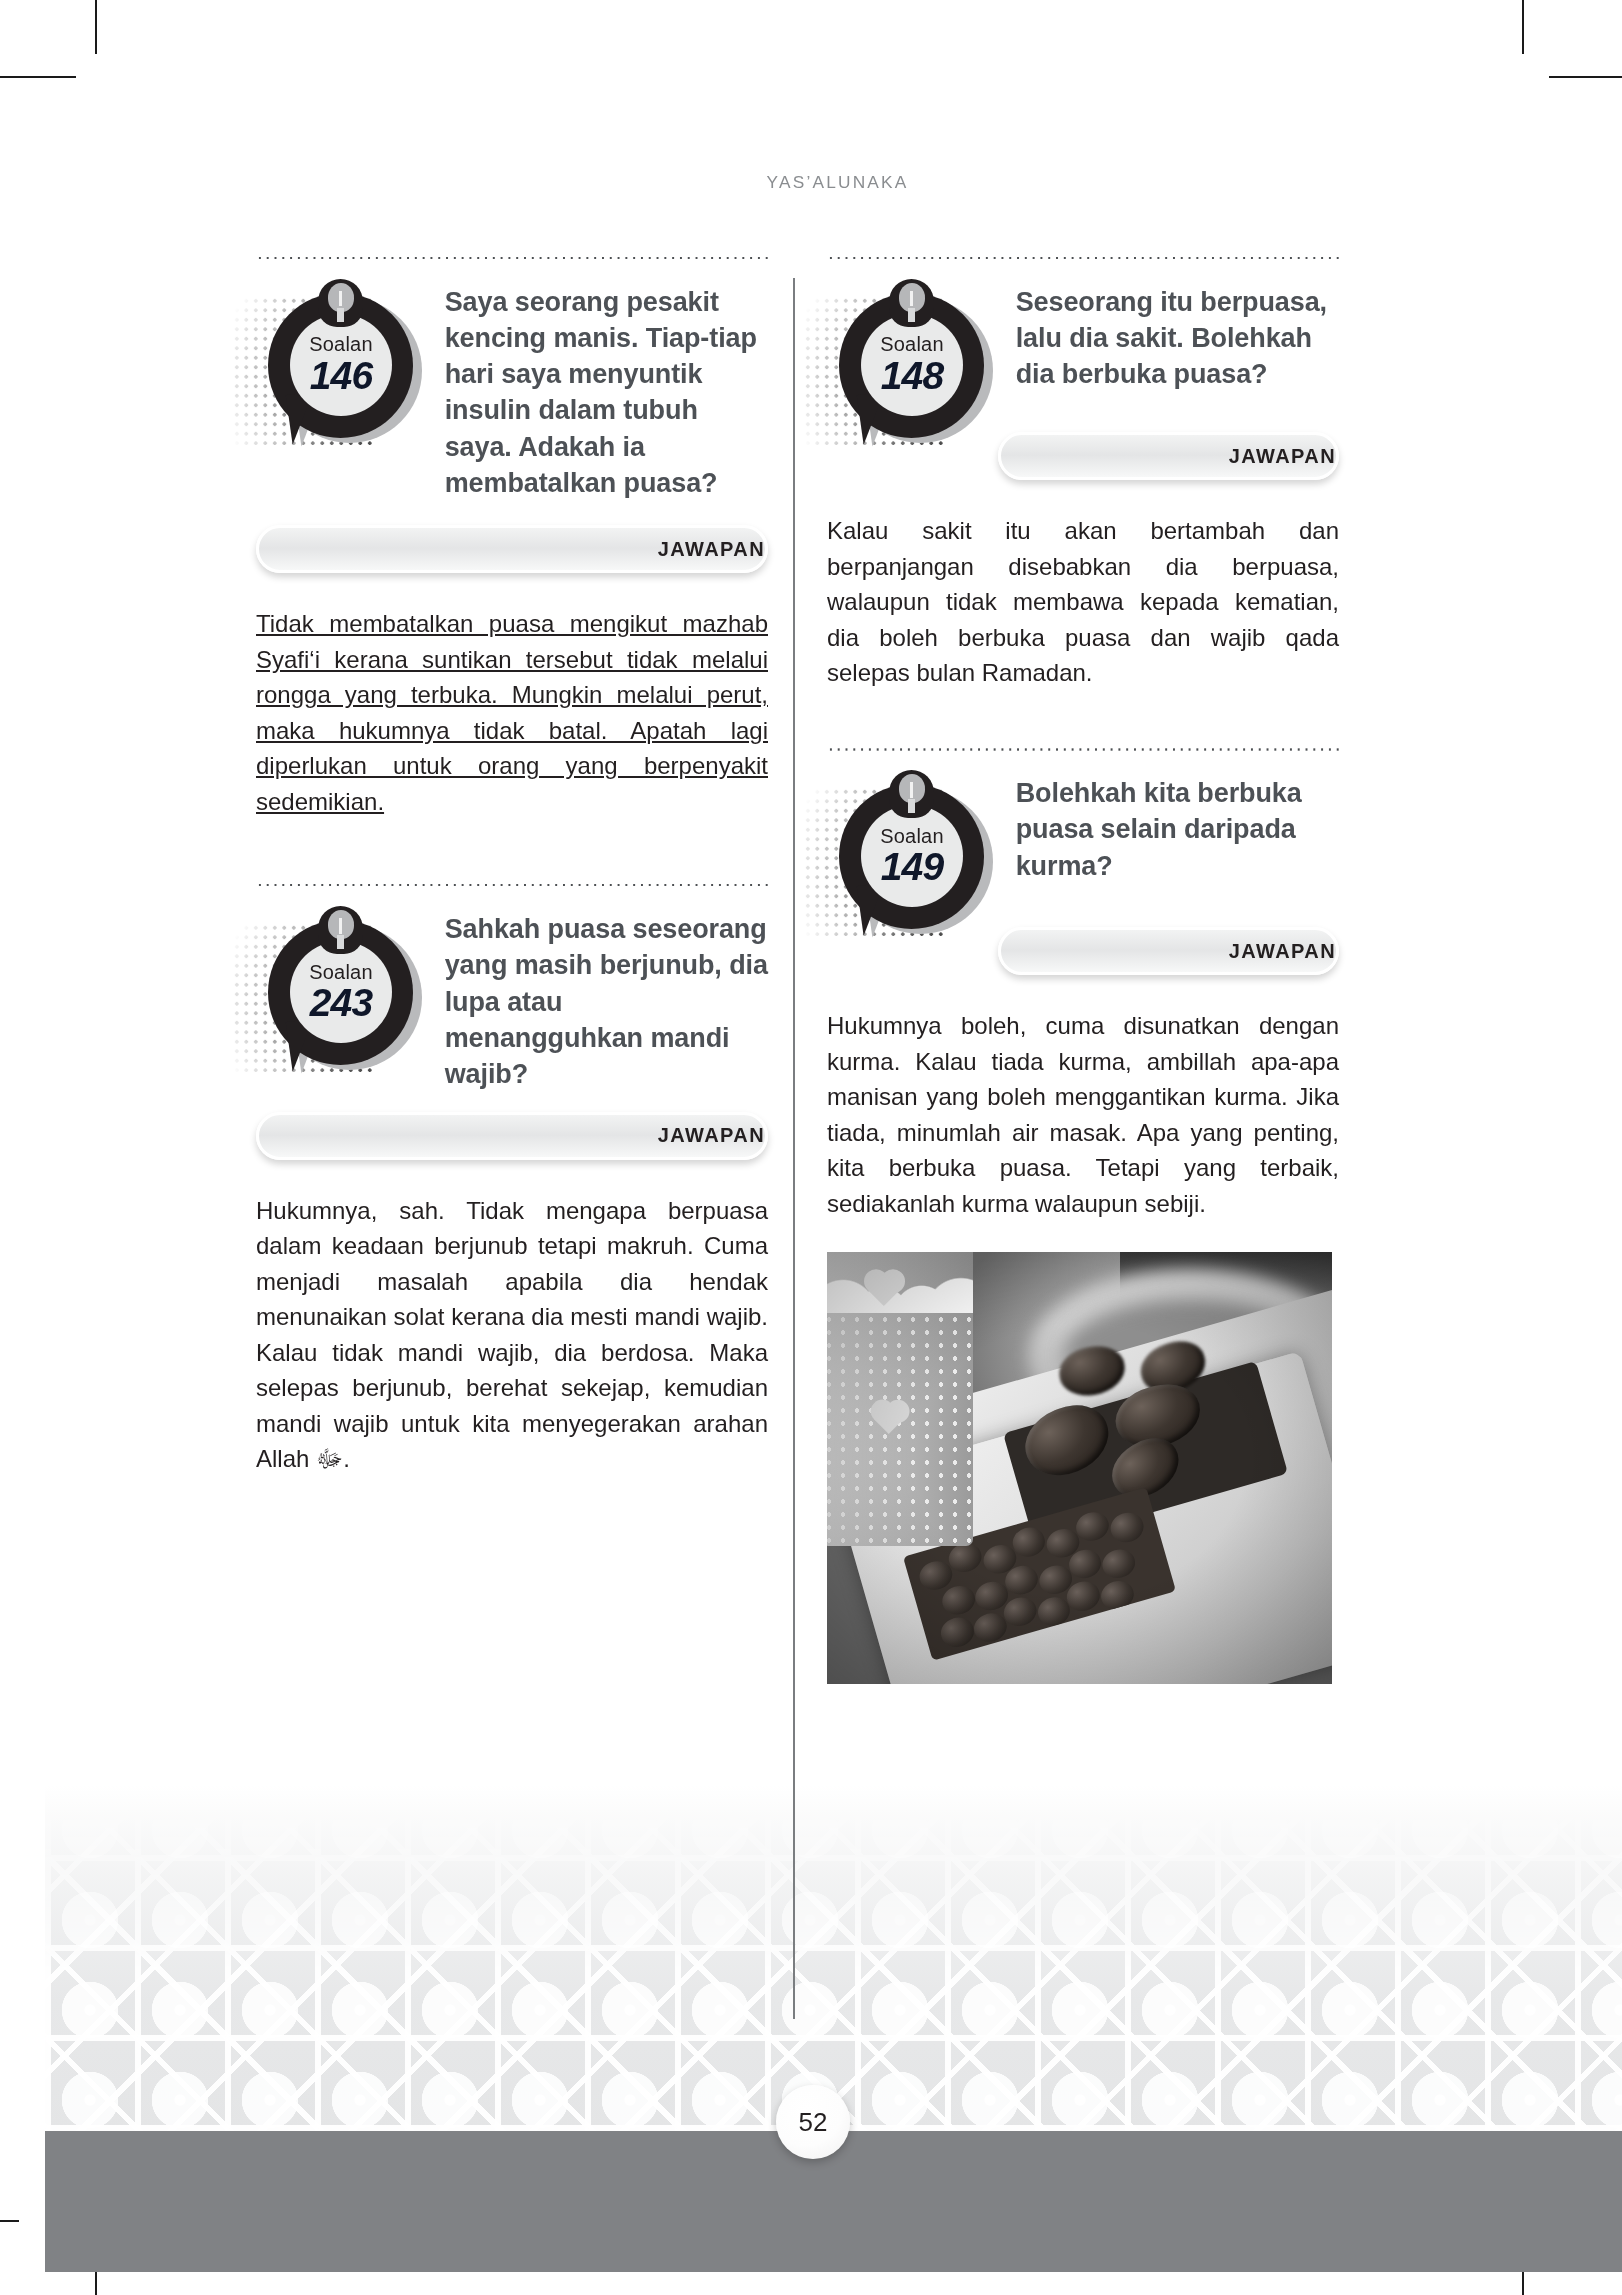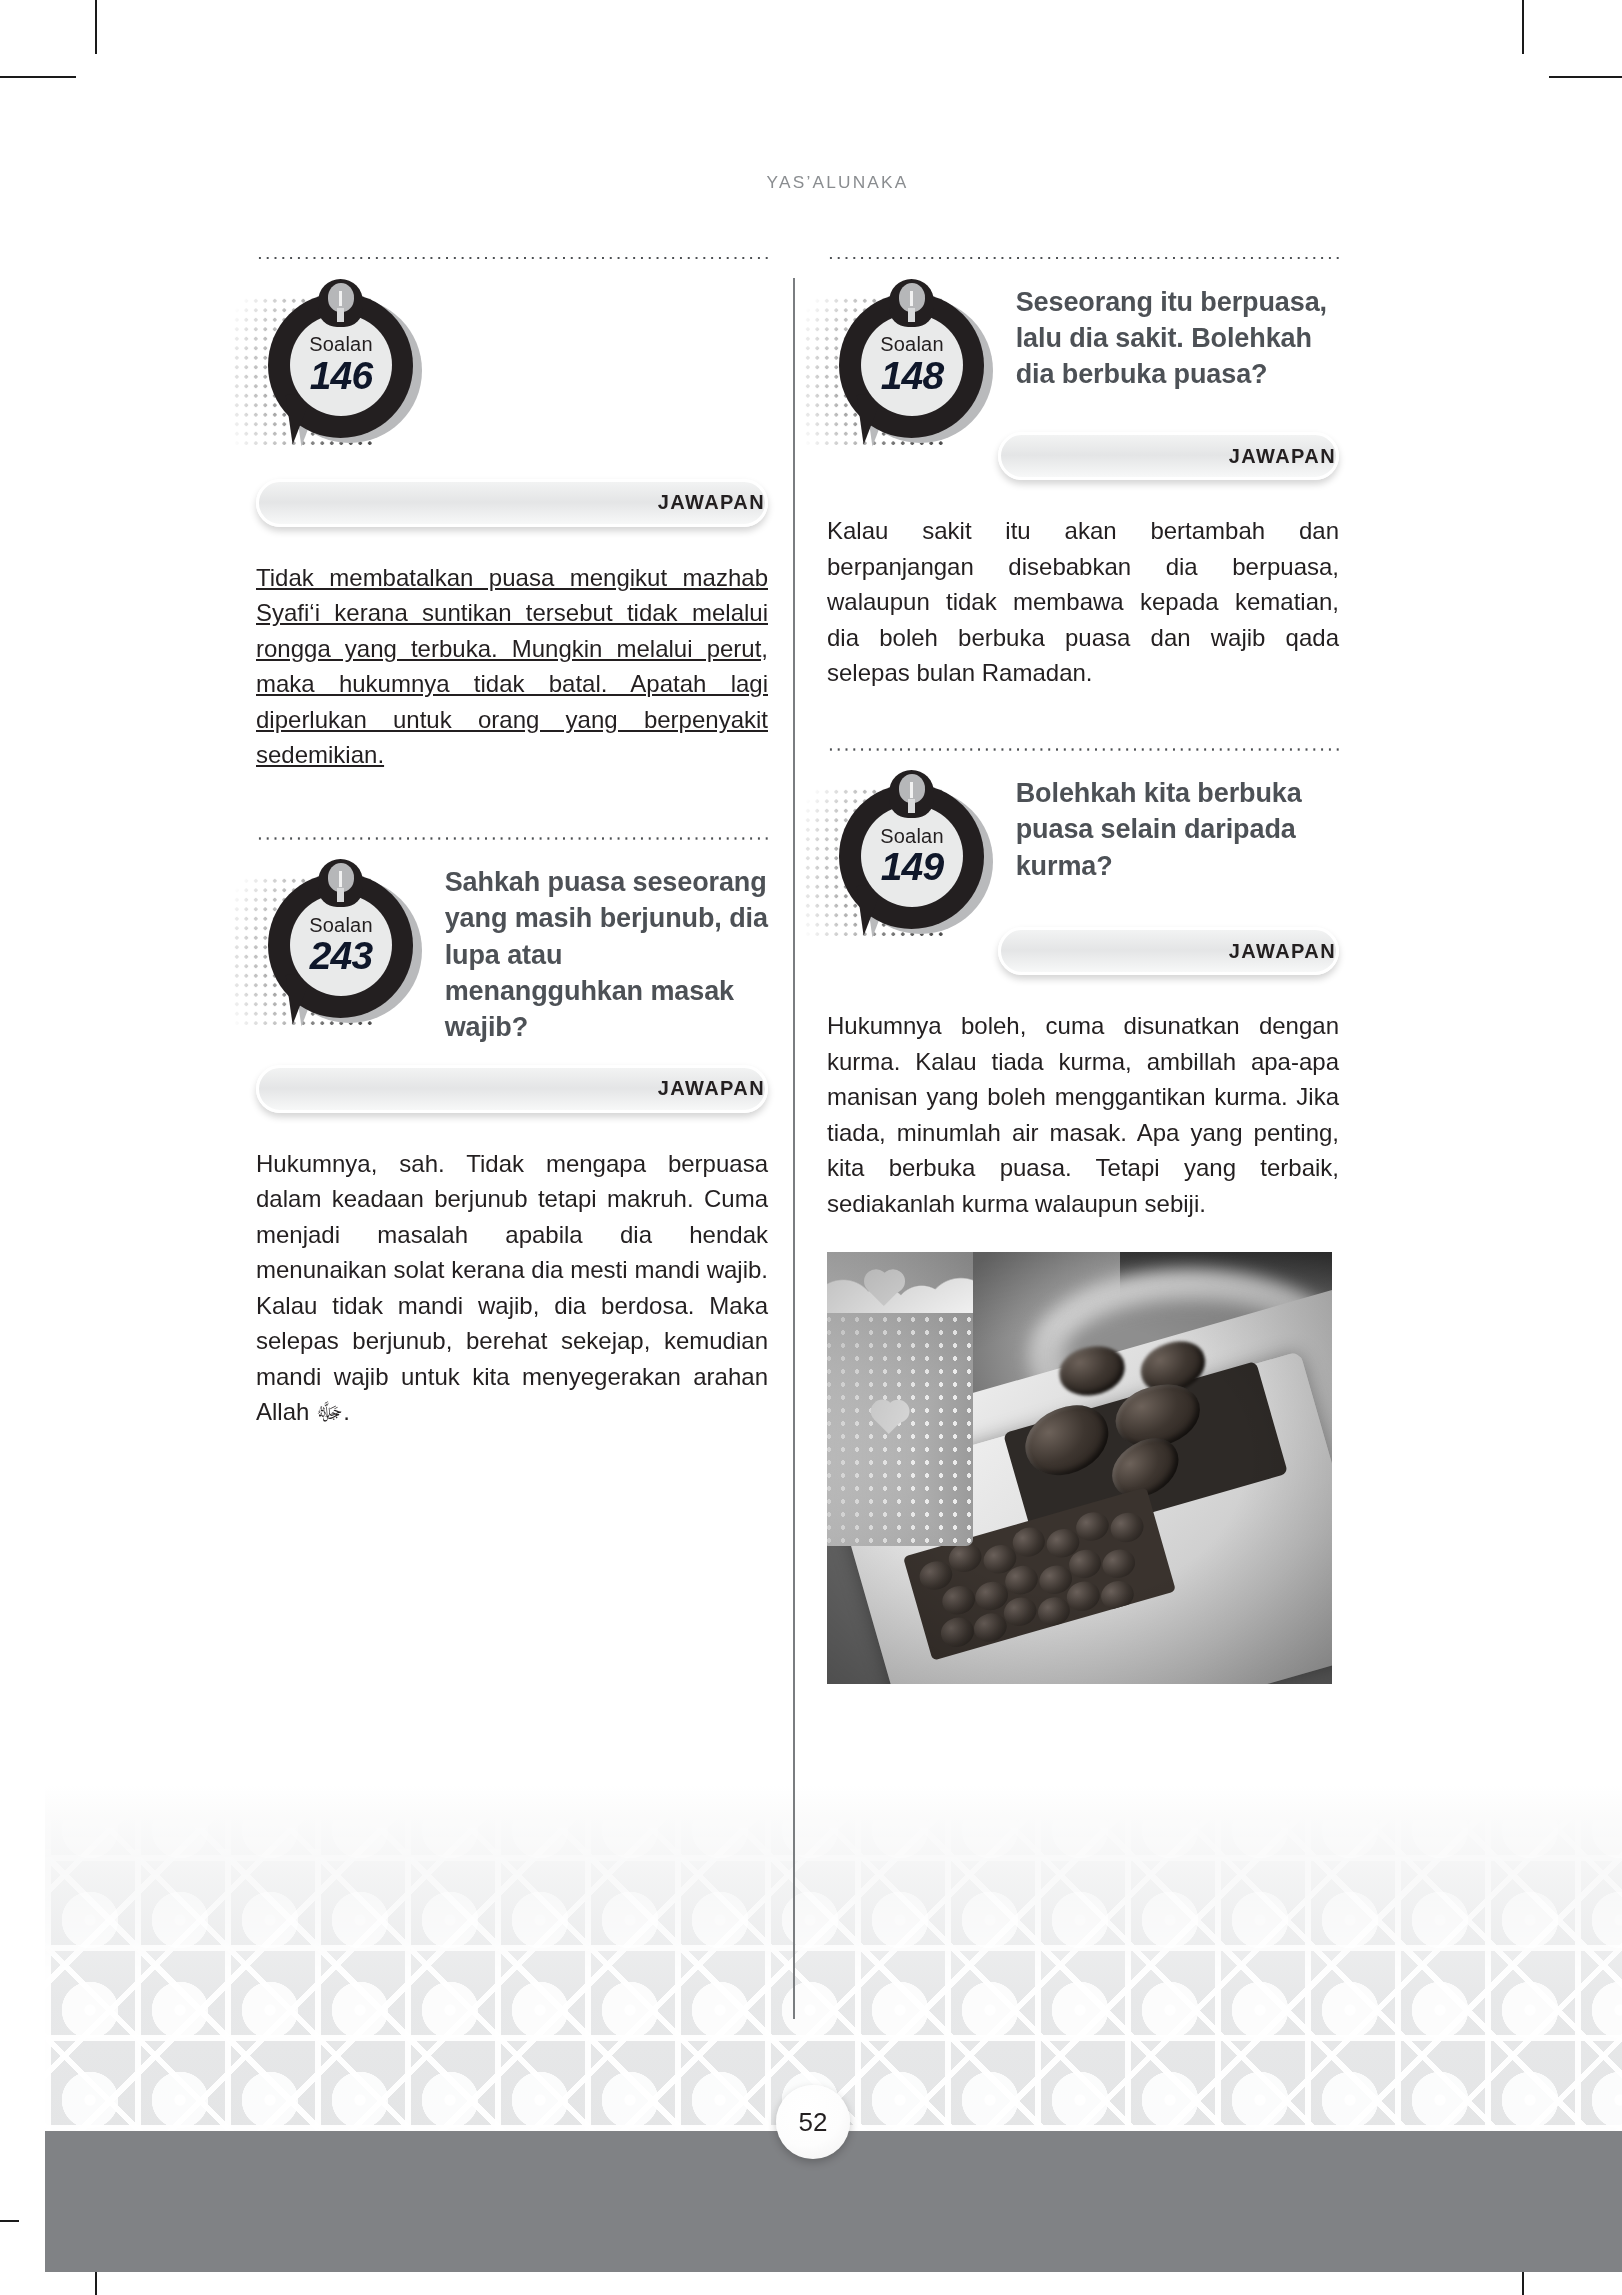--- a/index.html
+++ b/index.html
@@ -520,20 +520,21 @@
         <div class="bubble-tail"></div>
         <div class="bulb-cap"></div>
         <div class="bulb-glass"></div>
         <div class="bulb-fil"></div>
         <div class="bulb-neck"></div>
         <div class="bubble-inner">
           <span class="bubble-label">Soalan</span>
           <span class="bubble-num">146</span>
         </div>
       </div>
+      <div class="qtext">Saya seorang pesakit kencing manis. Tiap-tiap hari saya menyuntik insulin dalam tubuh saya. Adakah ia membatalkan puasa?</div>
     </div>
 
     <div class="pill-row left" style="margin-top:24px;">
       <div class="pill w-full">
         <span class="pill-label">JAWAPAN</span>
       </div>
     </div>
 
     <div class="body" style="margin-top:33px;text-decoration:underline;">Tidak membatalkan puasa mengikut mazhab Syafi‘i kerana suntikan tersebut tidak melalui rongga yang terbuka. Mungkin melalui perut, maka hukumnya tidak batal. Apatah lagi diperlukan untuk orang yang berpenyakit sedemikian.</div>
 
@@ -547,21 +548,21 @@
         <div class="bubble-tail"></div>
         <div class="bulb-cap"></div>
         <div class="bulb-glass"></div>
         <div class="bulb-fil"></div>
         <div class="bulb-neck"></div>
         <div class="bubble-inner">
           <span class="bubble-label">Soalan</span>
           <span class="bubble-num">243</span>
         </div>
       </div>
-      <div class="qtext">Sahkah puasa seseorang yang masih berjunub, dia lupa atau menangguhkan masak wajib?</div>
+      <div class="qtext">Sahkah puasa seseorang yang masih berjunub, dia lupa atau menangguhkan mandi wajib?</div>
     </div>
 
     <div class="pill-row left" style="margin-top:19px;">
       <div class="pill w-full">
         <span class="pill-label">JAWAPAN</span>
       </div>
     </div>
 
     <div class="body" style="margin-top:33px;">Hukumnya, sah. Tidak mengapa berpuasa dalam keadaan berjunub tetapi makruh. Cuma menjadi masalah apabila dia hendak menunaikan solat kerana dia mesti mandi wajib. Kalau tidak mandi wajib, dia berdosa. Maka selepas berjunub, berehat sekejap, kemudian mandi wajib untuk kita menyegerakan arahan Allah ﷻ.</div>
   </div>

